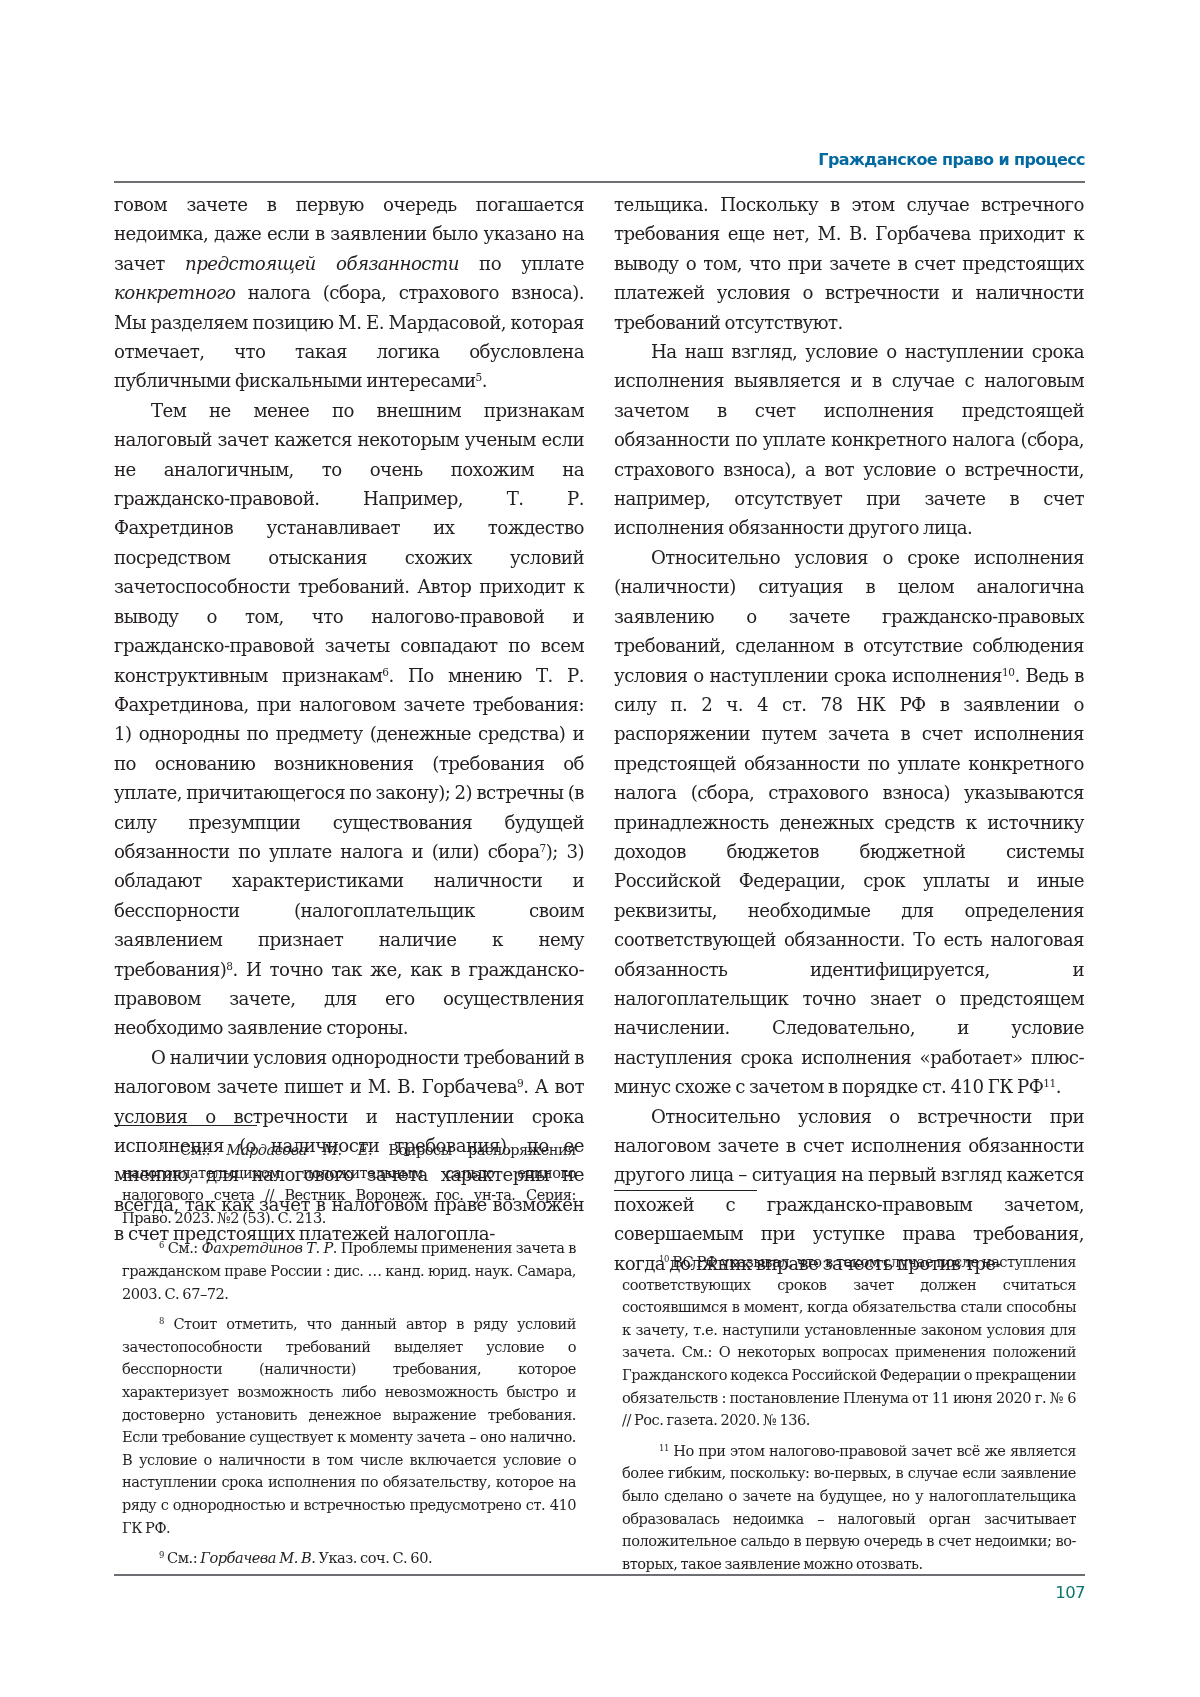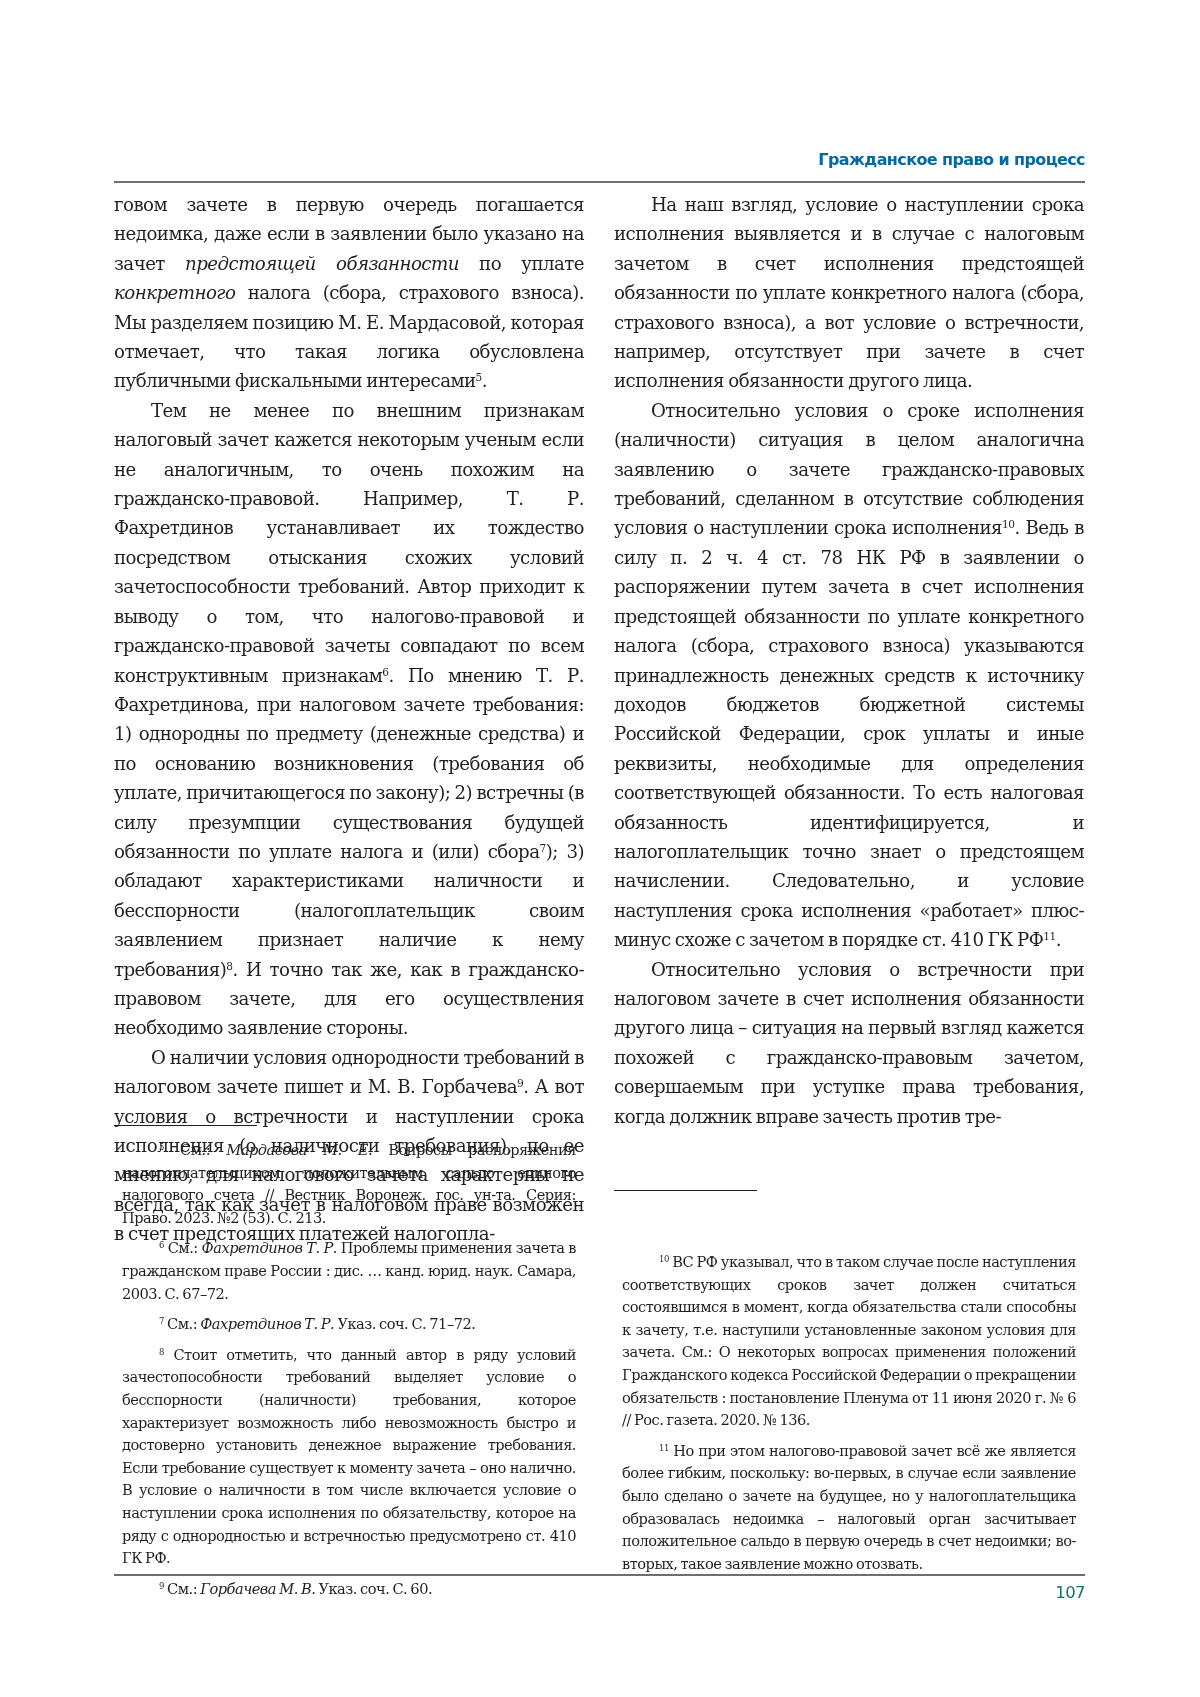--- a/index.html
+++ b/index.html
@@ -61,30 +61,30 @@
 
   <div class="col left">
     <p><span>говом зачете в первую очередь погашается недоимка, даже если в заявлении было указано на зачет </span><i>предстоящей обязанности</i><span> по уплате </span><i>конкретного</i><span> налога (сбора, страхового взноса). Мы разделяем позицию М. Е. Мардасовой, которая отмечает, что такая логика обусловлена публичными фискальными интересами</span><sup>5</sup><span>.</span></p>
 
     <p class="indent"><span>Тем не менее по внешним признакам налоговый зачет кажется некоторым ученым если не аналогичным, то очень похожим на гражданско-правовой. Например, Т. Р. Фахретдинов устанавливает их тождество посредством отыскания схожих условий зачетоспособности требований. Автор приходит к выводу о том, что налогово-правовой и гражданско-правовой зачеты совпадают по всем конструктивным признакам</span><sup>6</sup><span>. По мнению Т. Р. Фахретдинова, при налоговом зачете требования: 1) однородны по предмету (денежные средства) и по основанию возникновения (требования об уплате, причитающегося по закону); 2) встречны (в силу презумпции существования будущей обязанности по уплате налога и (или) сбора</span><sup>7</sup><span>); 3) обладают характеристиками наличности и бесспорности (налогоплательщик своим заявлением признает наличие к нему требования)</span><sup>8</sup><span>. И точно так же, как в гражданско-правовом зачете, для его осуществления необходимо заявление стороны.</span></p>
 
     <p class="indent"><span>О наличии условия однородности требований в налоговом зачете пишет и М. В. Горбачева</span><sup>9</sup><span>. А вот условия о встречности и наступлении срока исполнения (о наличности требования), по ее мнению, для налогового зачета характерны не всегда, так как зачет в налоговом праве возможен в счет предстоящих платежей налогопла-</span></p>
   </div>
 
   <div class="col right">
+    <p>тельщика. Поскольку в этом случае встречного требования еще нет, М. В. Горбачева приходит к выводу о том, что при зачете в счет предстоящих платежей условия о встречности и наличности требований отсутствуют.</p>
     <p class="indent">На наш взгляд, условие о наступлении срока исполнения выявляется и в случае с налоговым зачетом в счет исполнения предстоящей обязанности по уплате конкретного налога (сбора, страхового взноса), а вот условие о встречности, например, отсутствует при зачете в счет исполнения обязанности другого лица.</p>
     <p class="indent"><span>Относительно условия о сроке исполнения (наличности) ситуация в целом аналогична заявлению о зачете гражданско-правовых требований, сделанном в отсутствие соблюдения условия о наступлении срока исполнения</span><sup>10</sup><span>. Ведь в силу п. 2 ч. 4 ст. 78 НК РФ в заявлении о распоряжении путем зачета в счет исполнения предстоящей обязанности по уплате конкретного налога (сбора, страхового взноса) указываются принадлежность денежных средств к источнику доходов бюджетов бюджетной системы Российской Федерации, срок уплаты и иные реквизиты, необходимые для определения соответствующей обязанности. То есть налоговая обязанность идентифицируется, и налогоплательщик точно знает о предстоящем начислении. Следовательно, и условие наступления срока исполнения «работает» плюс-минус схоже с зачетом в порядке ст. 410 ГК РФ</span><sup>11</sup><span>.</span></p>
     <p class="indent">Относительно условия о встречности при налоговом зачете в счет исполнения обязанности другого лица – ситуация на первый взгляд кажется похожей с гражданско-правовым зачетом, совершаемым при уступке права требования, когда должник вправе зачесть против тре-</p>
   </div>
 
   <div class="fn-rule" style="left:114px; top:1125px;"></div>
   <div class="fn left">
     <p><sup>5</sup><span> См.: </span><i>Мардасова М. Е.</i><span> Вопросы распоряжения налогоплательщиком положительным сальдо единого налогового счета // Вестник Воронеж. гос. ун-та. Серия: Право. 2023. №2 (53). С. 213.</span></p>
     <p><sup>6</sup><span> См.: </span><i>Фахретдинов Т. Р.</i><span> Проблемы применения зачета в гражданском праве России : дис. … канд. юрид. наук. Самара, 2003. С. 67–72.</span></p>
-    <p><sup>7</sup><span> См.: </span><i>Фахретдинов Т. Р.</i><span> Указ. соч. С. 71–72.</span></p>
     <p><sup>8</sup><span> Стоит отметить, что данный автор в ряду условий зачестопособности требований выделяет условие о бесспорности (наличности) требования, которое характеризует возможность либо невозможность быстро и достоверно установить денежное выражение требования. Если требование существует к моменту зачета – оно налично. В условие о наличности в том числе включается условие о наступлении срока исполнения по обязательству, которое на ряду с однородностью и встречностью предусмотрено ст. 410 ГК РФ.</span></p>
     <p><sup>9</sup><span> См.: </span><i>Горбачева М. В.</i><span> Указ. соч. С. 60.</span></p>
   </div>
 
   <div class="fn-rule" style="left:614px; top:1190px;"></div>
   <div class="fn right">
     <p><sup>10</sup><span> ВС РФ указывал, что в таком случае после наступления соответствующих сроков зачет должен считаться состоявшимся в момент, когда обязательства стали способны к зачету, т.е. наступили установленные законом условия для зачета. См.: О некоторых вопросах применения положений Гражданского кодекса Российской Федерации о прекращении обязательств : постановление Пленума от 11 июня 2020 г. № 6 // Рос. газета. 2020. № 136.</span></p>
     <p><sup>11</sup><span> Но при этом налогово-правовой зачет всё же является более гибким, поскольку: во-первых, в случае если заявление было сделано о зачете на будущее, но у налогоплательщика образовалась недоимка – налоговый орган засчитывает положительное сальдо в первую очередь в счет недоимки; во-вторых, такое заявление можно отозвать.</span></p>
   </div>
 

